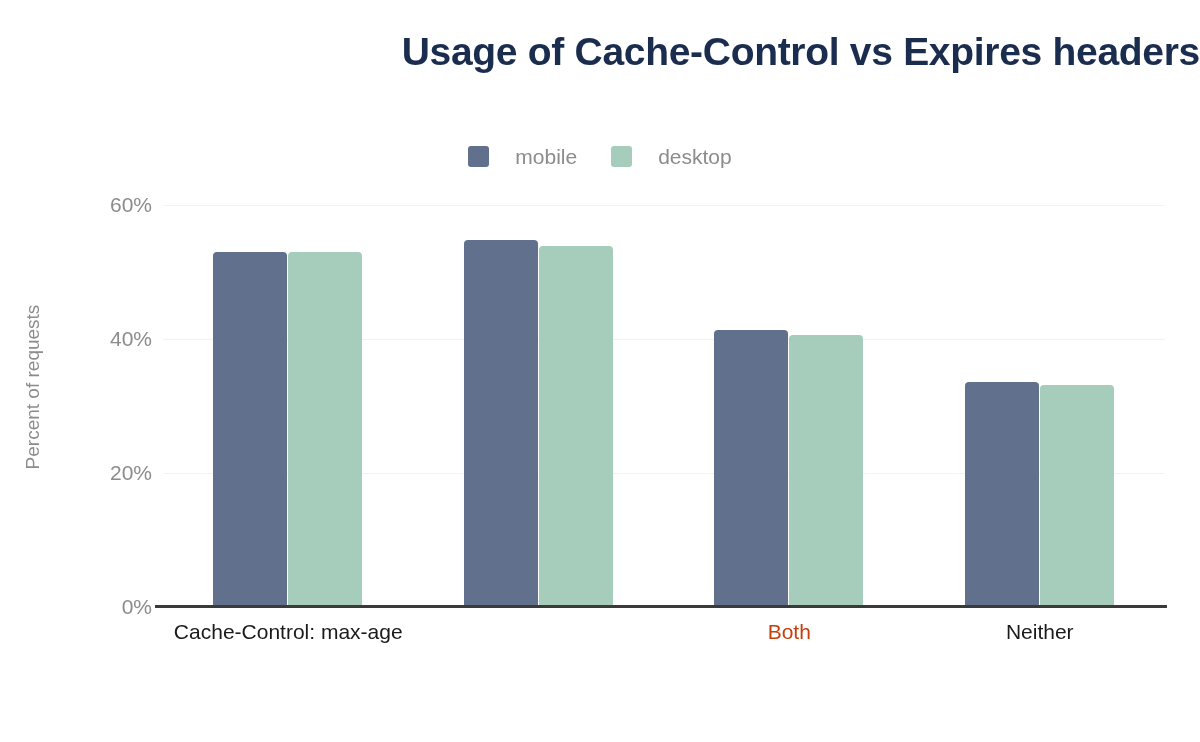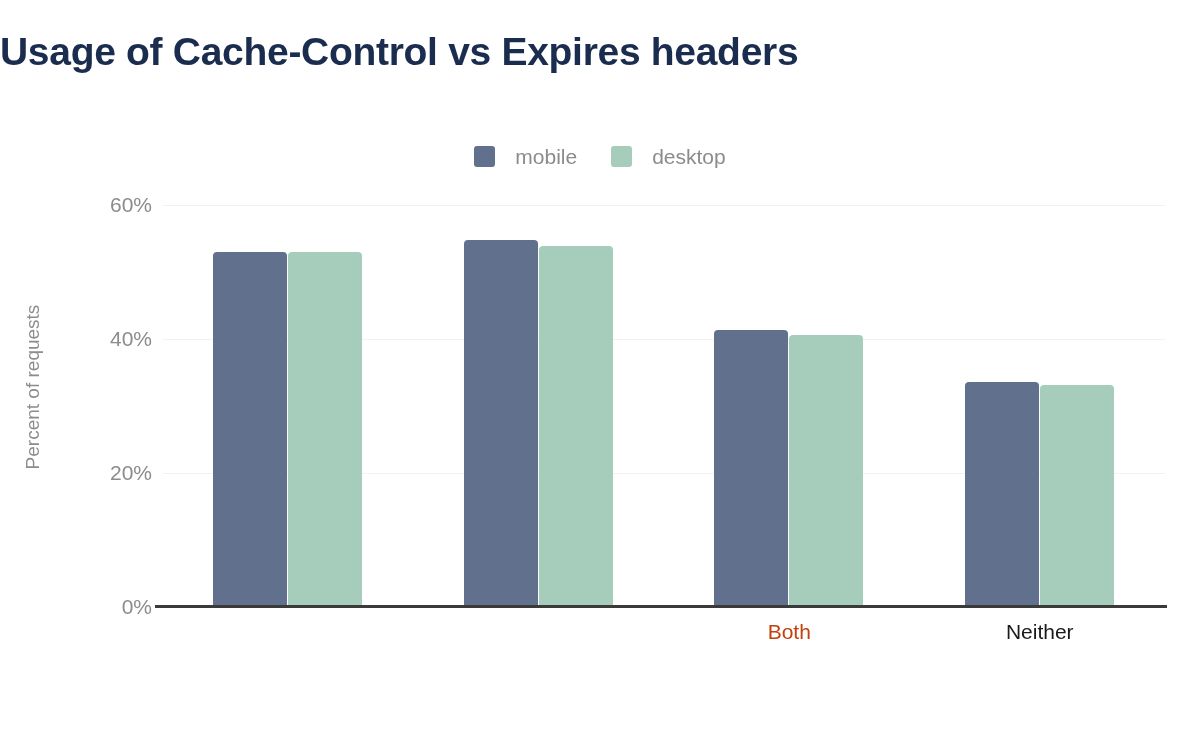--- a/index.html
+++ b/index.html
@@ -22,21 +22,21 @@
     height: 742px;
     background: #ffffff;
   }
 
   
   #chart-title {
     position: absolute;
     left: 0;
     top: 28px;
     width: 1200px;
-    text-align: left;
+    text-align: right;
     font-size: 39px;
     font-weight: bold;
     color: #1b2d4f;
     letter-spacing: -0.3px;
     line-height: 48px;
     white-space: nowrap;
   }
   #chart-subtitle {
     position: absolute;
     left: 0;
@@ -58,21 +58,21 @@
     width: 1200px;
     display: flex;
     justify-content: center;
     align-items: center;
     gap: 34px;
     height: 32px;
   }
   .legend-item {
     display: flex;
     align-items: center;
-    gap: 20px;
+    gap: 26px;
   }
   .legend-swatch {
     width: 21px;
     height: 21px;
     border-radius: 3px;
     display: block;
   }
   .legend-label {
     font-size: 21px;
     color: #8c8c8c;
@@ -220,18 +220,19 @@
       </div>
       <div class="bar-group" style="left: 801.75px; width: 150px;">
         <div class="bar" title="mobile — Neither: 33.6%" style="left: 0px; width: 74px; height: 225.12px; background: rgb(97, 112, 140);"></div>
         <div class="bar" title="desktop — Neither: 33.2%" style="left: 75px; width: 74px; height: 222.44px; background: rgb(166, 204, 187);"></div>
       </div>
     </div>
 
   <div id="axis-baseline" style="background: rgb(58, 58, 58);"></div>
 
   <div id="xticks">
+      <div class="xtick" style="left: -74.75px; width: 400px; color: rgb(26, 26, 26);">Cache-Control: max-age</div>
       <div class="xtick" style="left: 426.25px; width: 400px; color: #c2410c;">Both</div>
       <div class="xtick" style="left: 676.75px; width: 400px; color: rgb(26, 26, 26);">Neither</div>
     </div>
 
 
 </div>
 
 </body></html>

